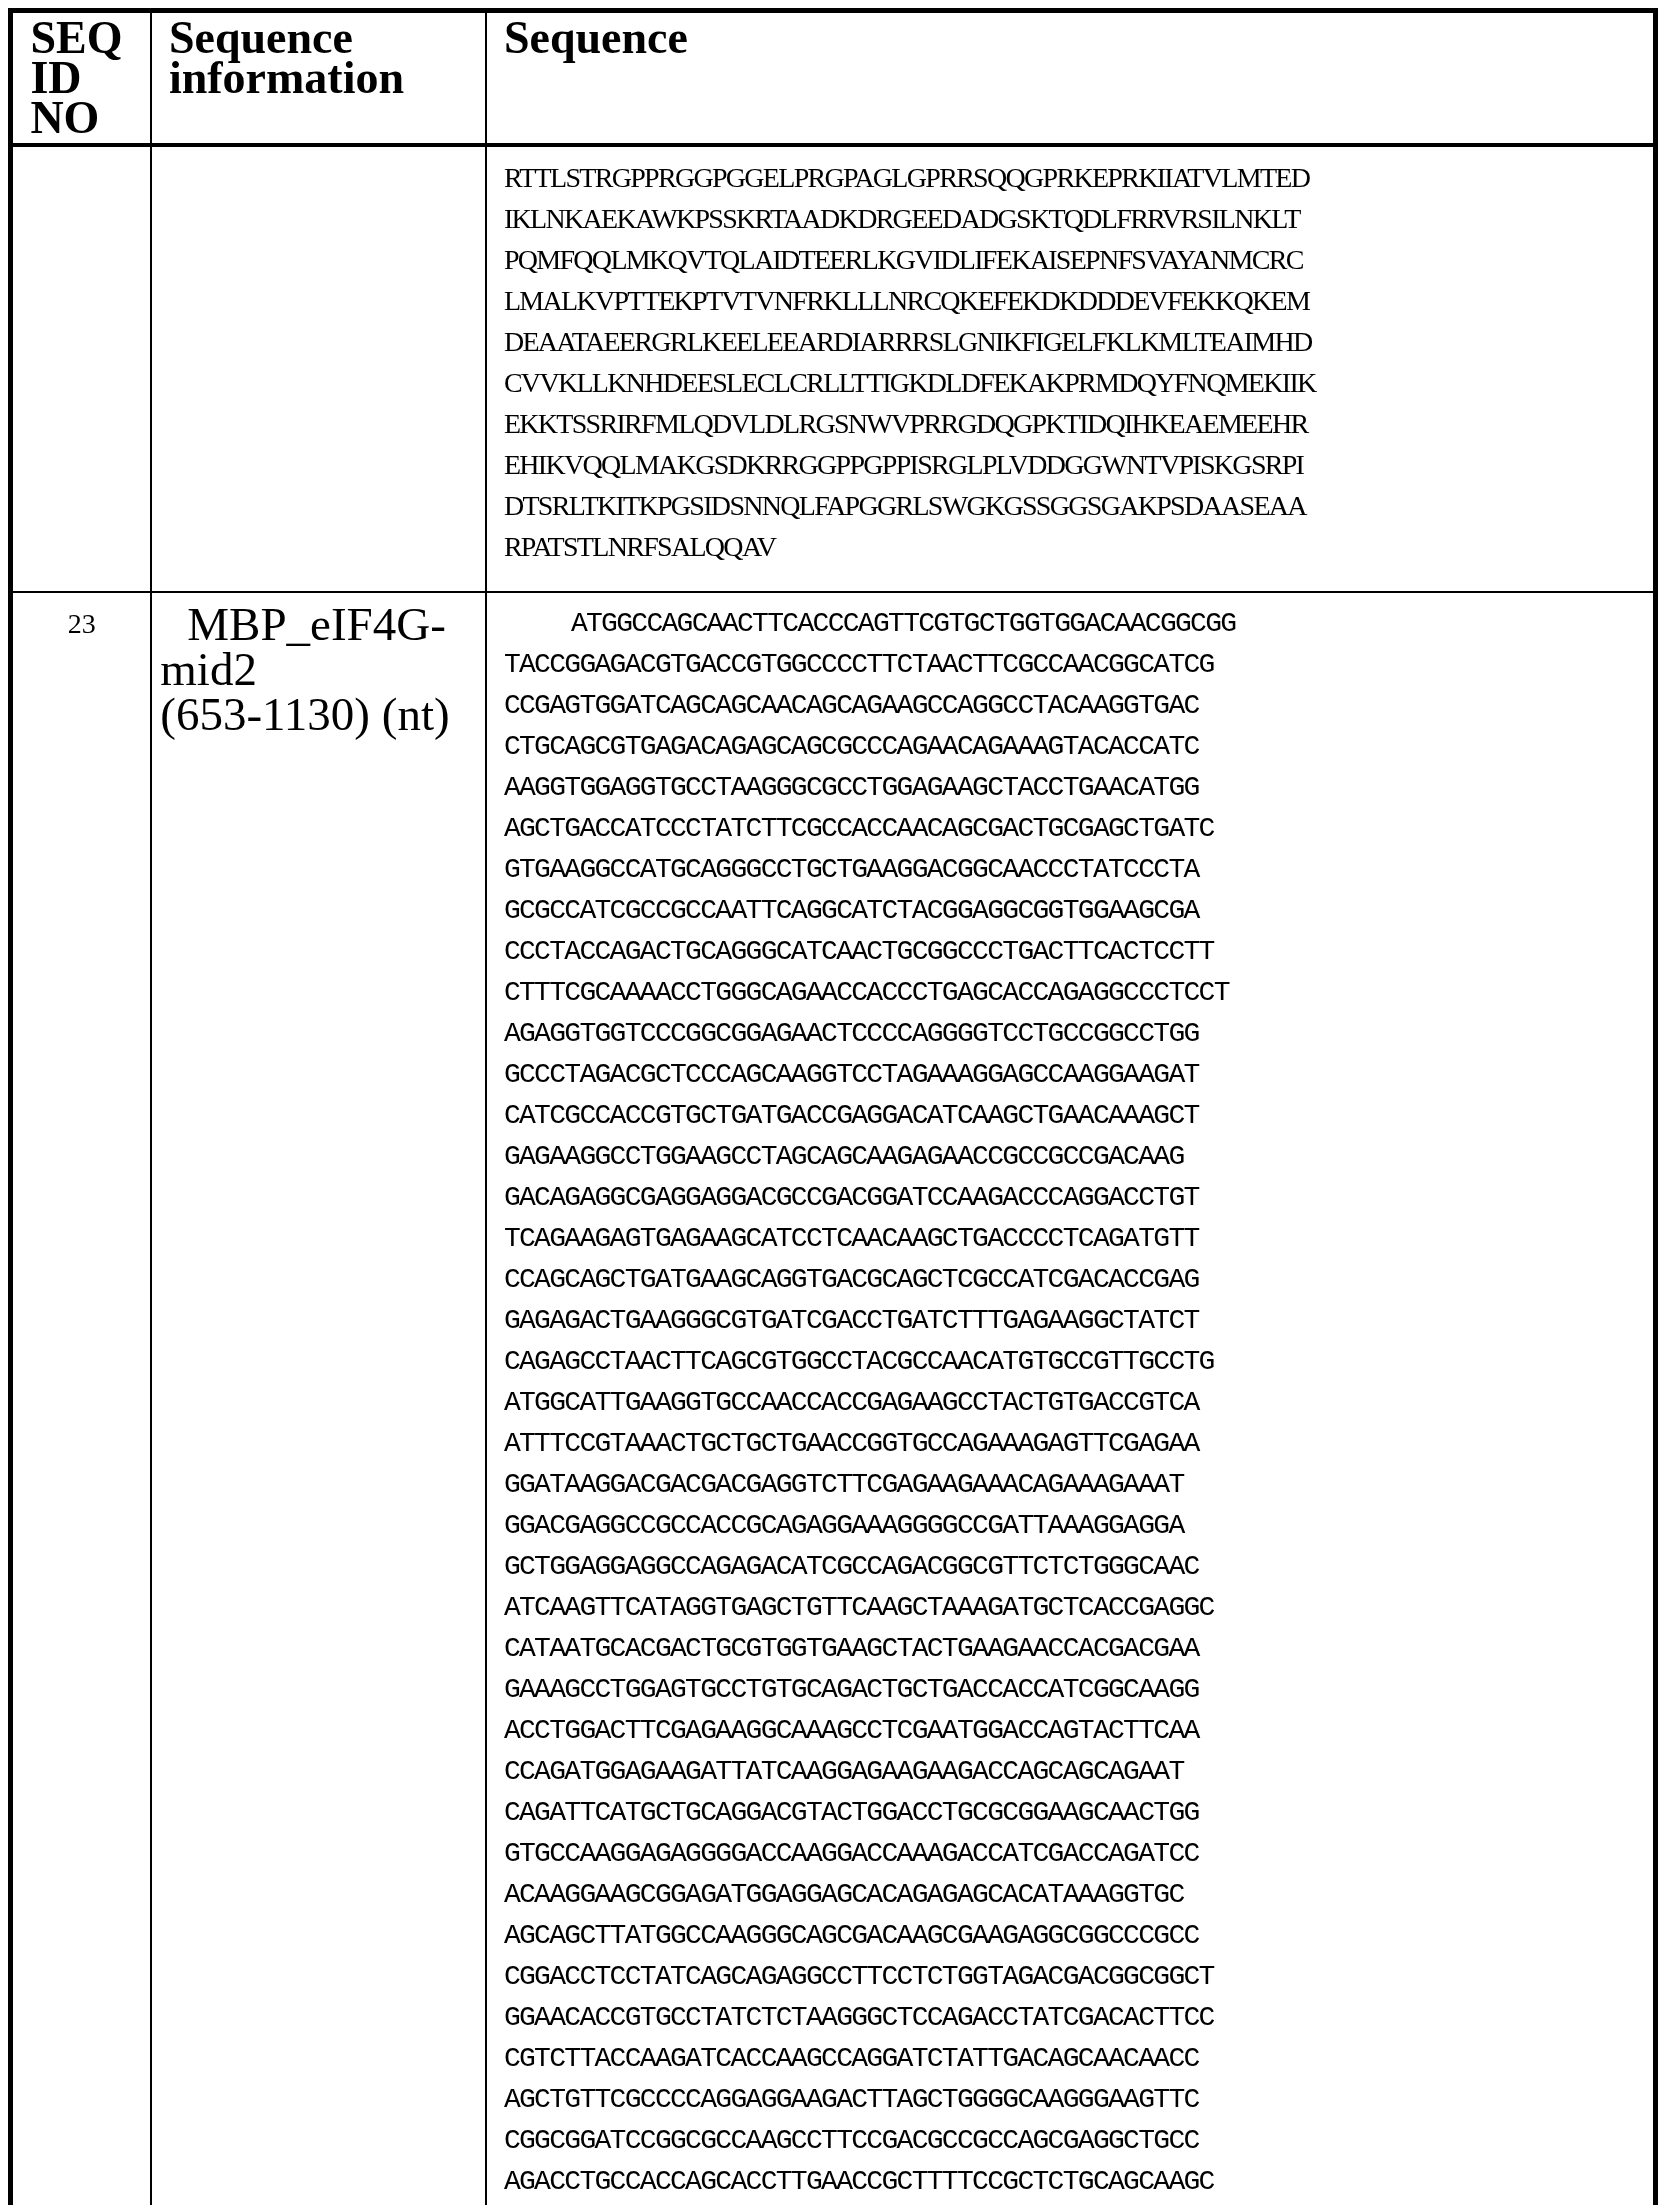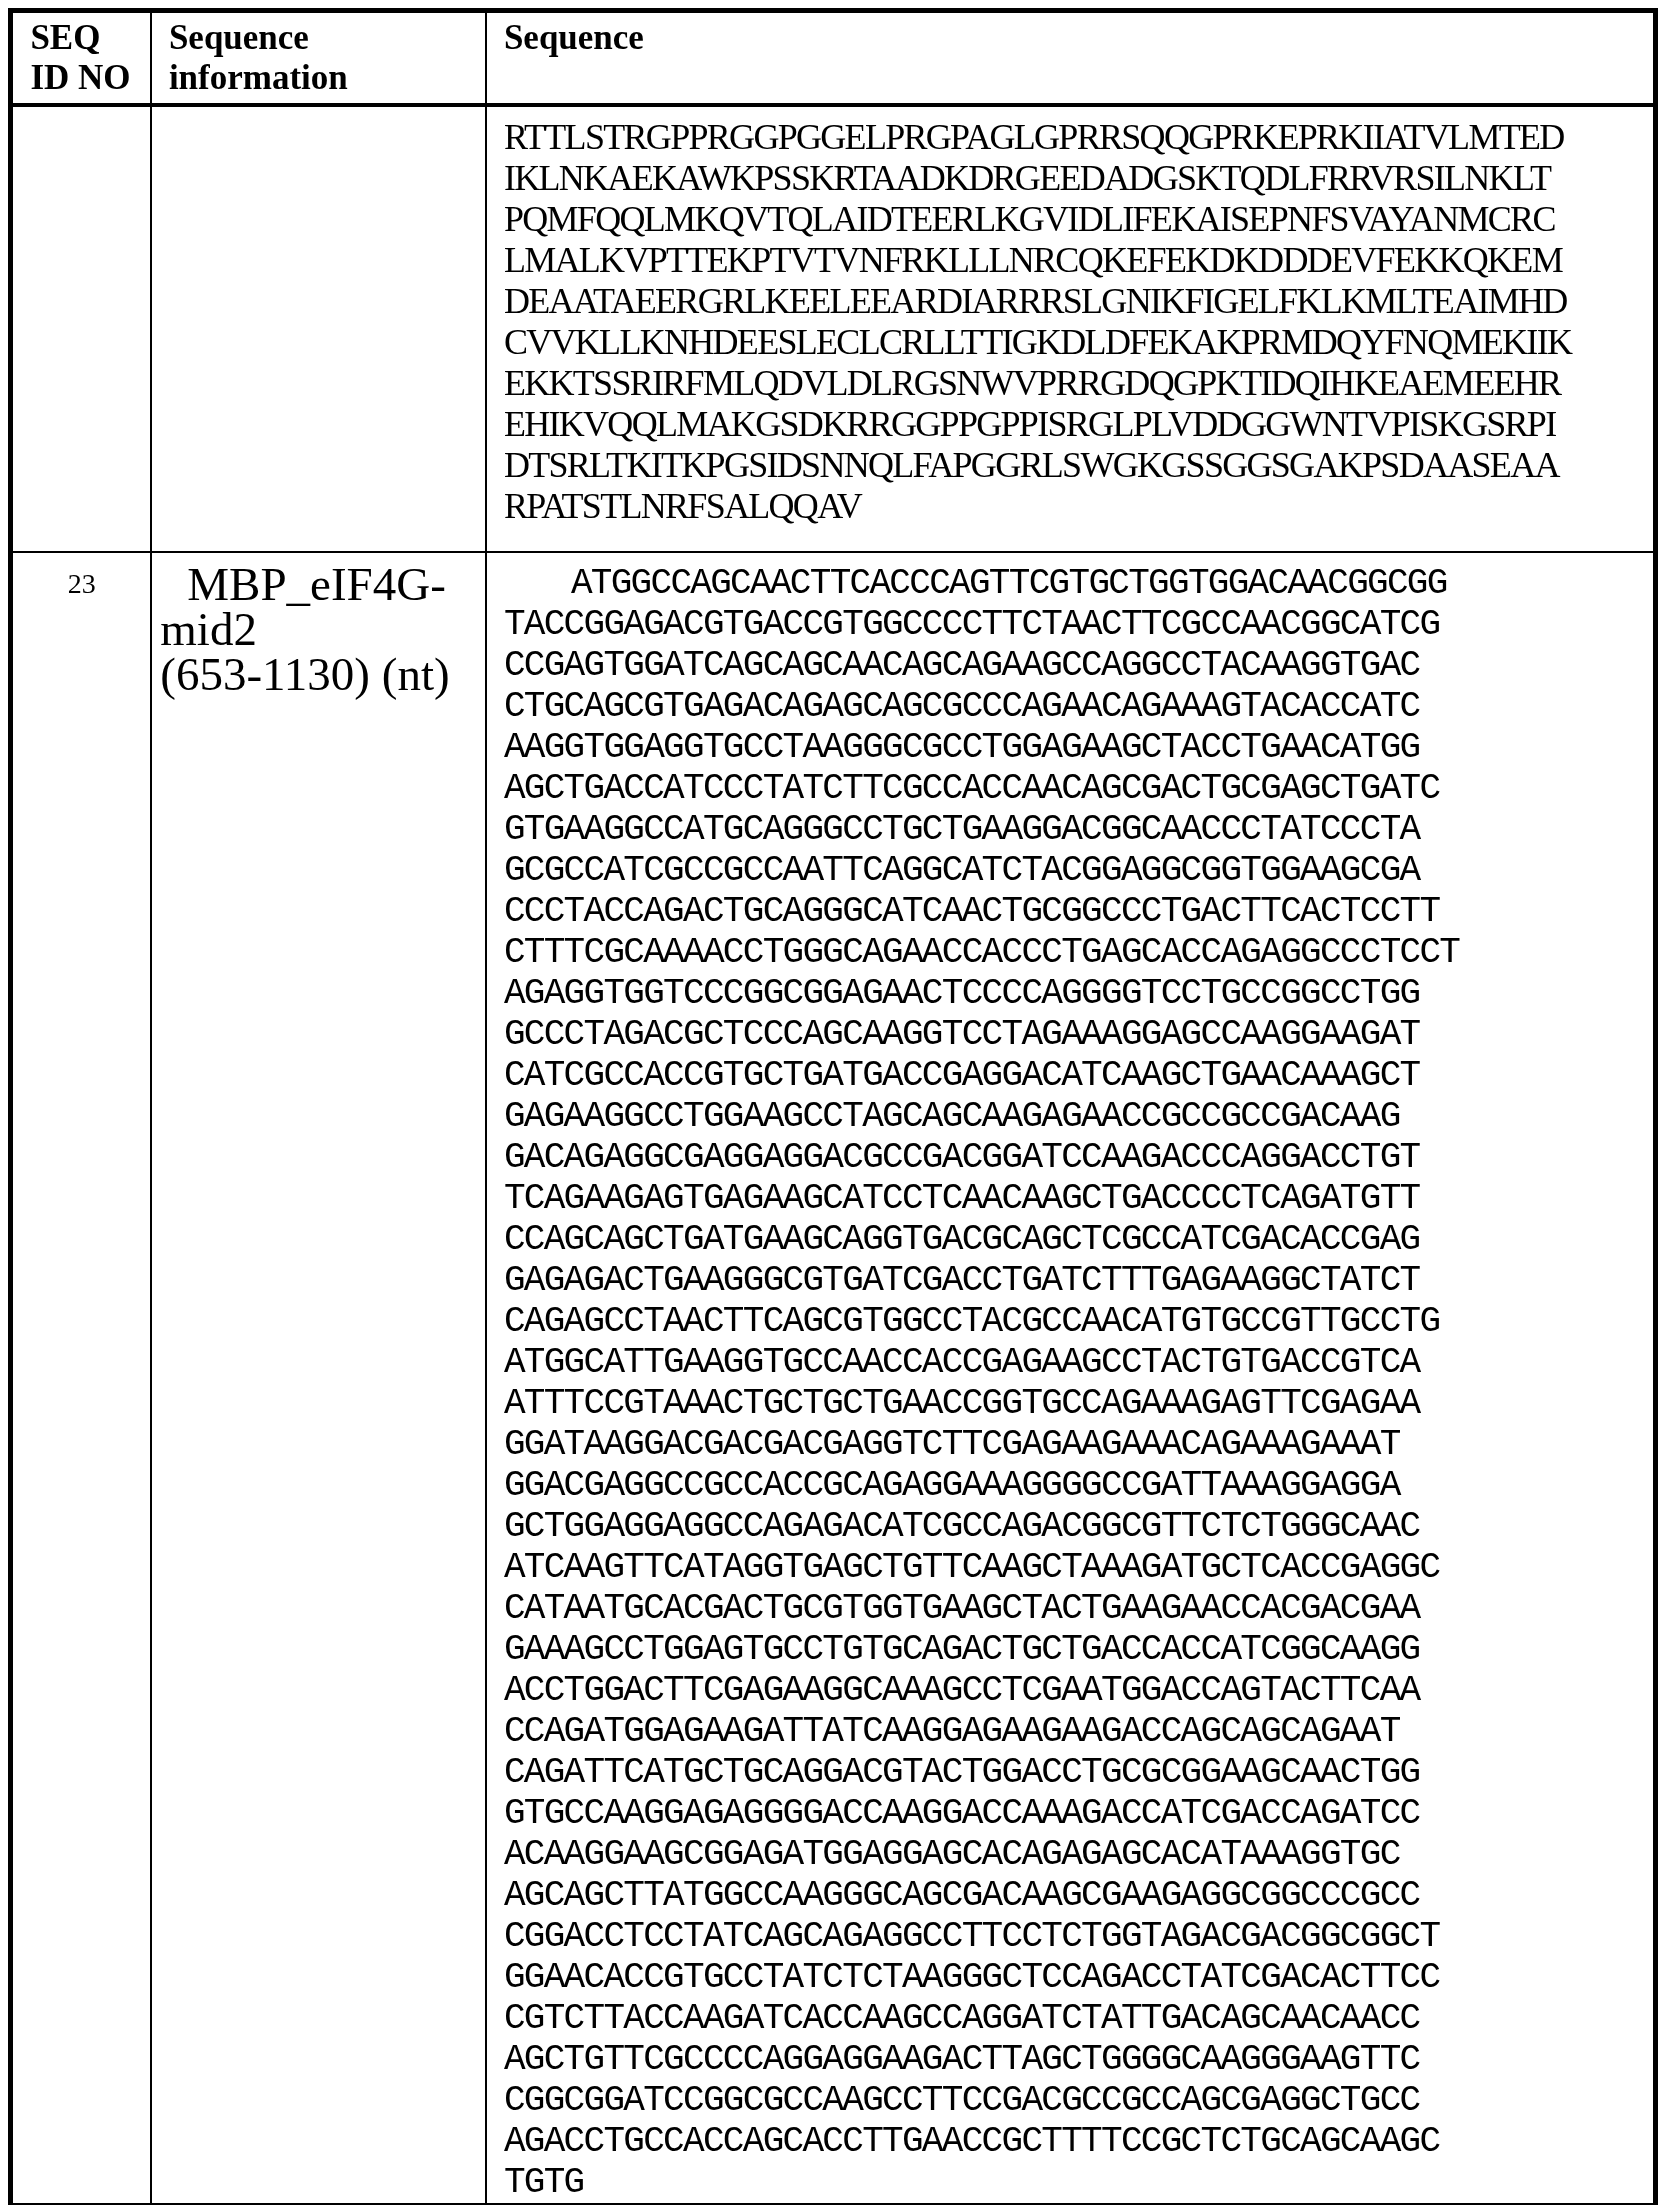--- a/index.html
+++ b/index.html
@@ -41,42 +41,42 @@
   }
   tr.header-row {
     height: 81px;
   }
   tr.row-continuation {
     height: 447px;
   }
   th.hdr {
     font-weight: bold;
     text-align: left;
-    font-size: 35px;
+    font-size: 46px;
     line-height: 40px;
     padding: 5px 5px 5px 17px;
     white-space: pre-line;
   }
   td.cell-id {
     text-align: center;
     font-size: 28px;
     line-height: 42px;
     padding-top: 10px;
   }
   td.cell-info {
     font-size: 47px;
     line-height: 45px;
     padding: 8.4px 5px 0 8.4px;
     white-space: pre-line;
   }
   td.cell-info.indent-first {
     text-indent: 27px;
   }
   td.cell-seq {
-    font-size: 36px;
+    font-size: 28px;
     line-height: 41px;
     letter-spacing: -1.7px;
     padding: 9.3px 5px 0 17px;
     white-space: pre-line;
     word-break: keep-all;
   }
   td.cell-seq.indent-first {
     text-indent: 67px;
     font-family: Liberation Mono, monospace;
   }

